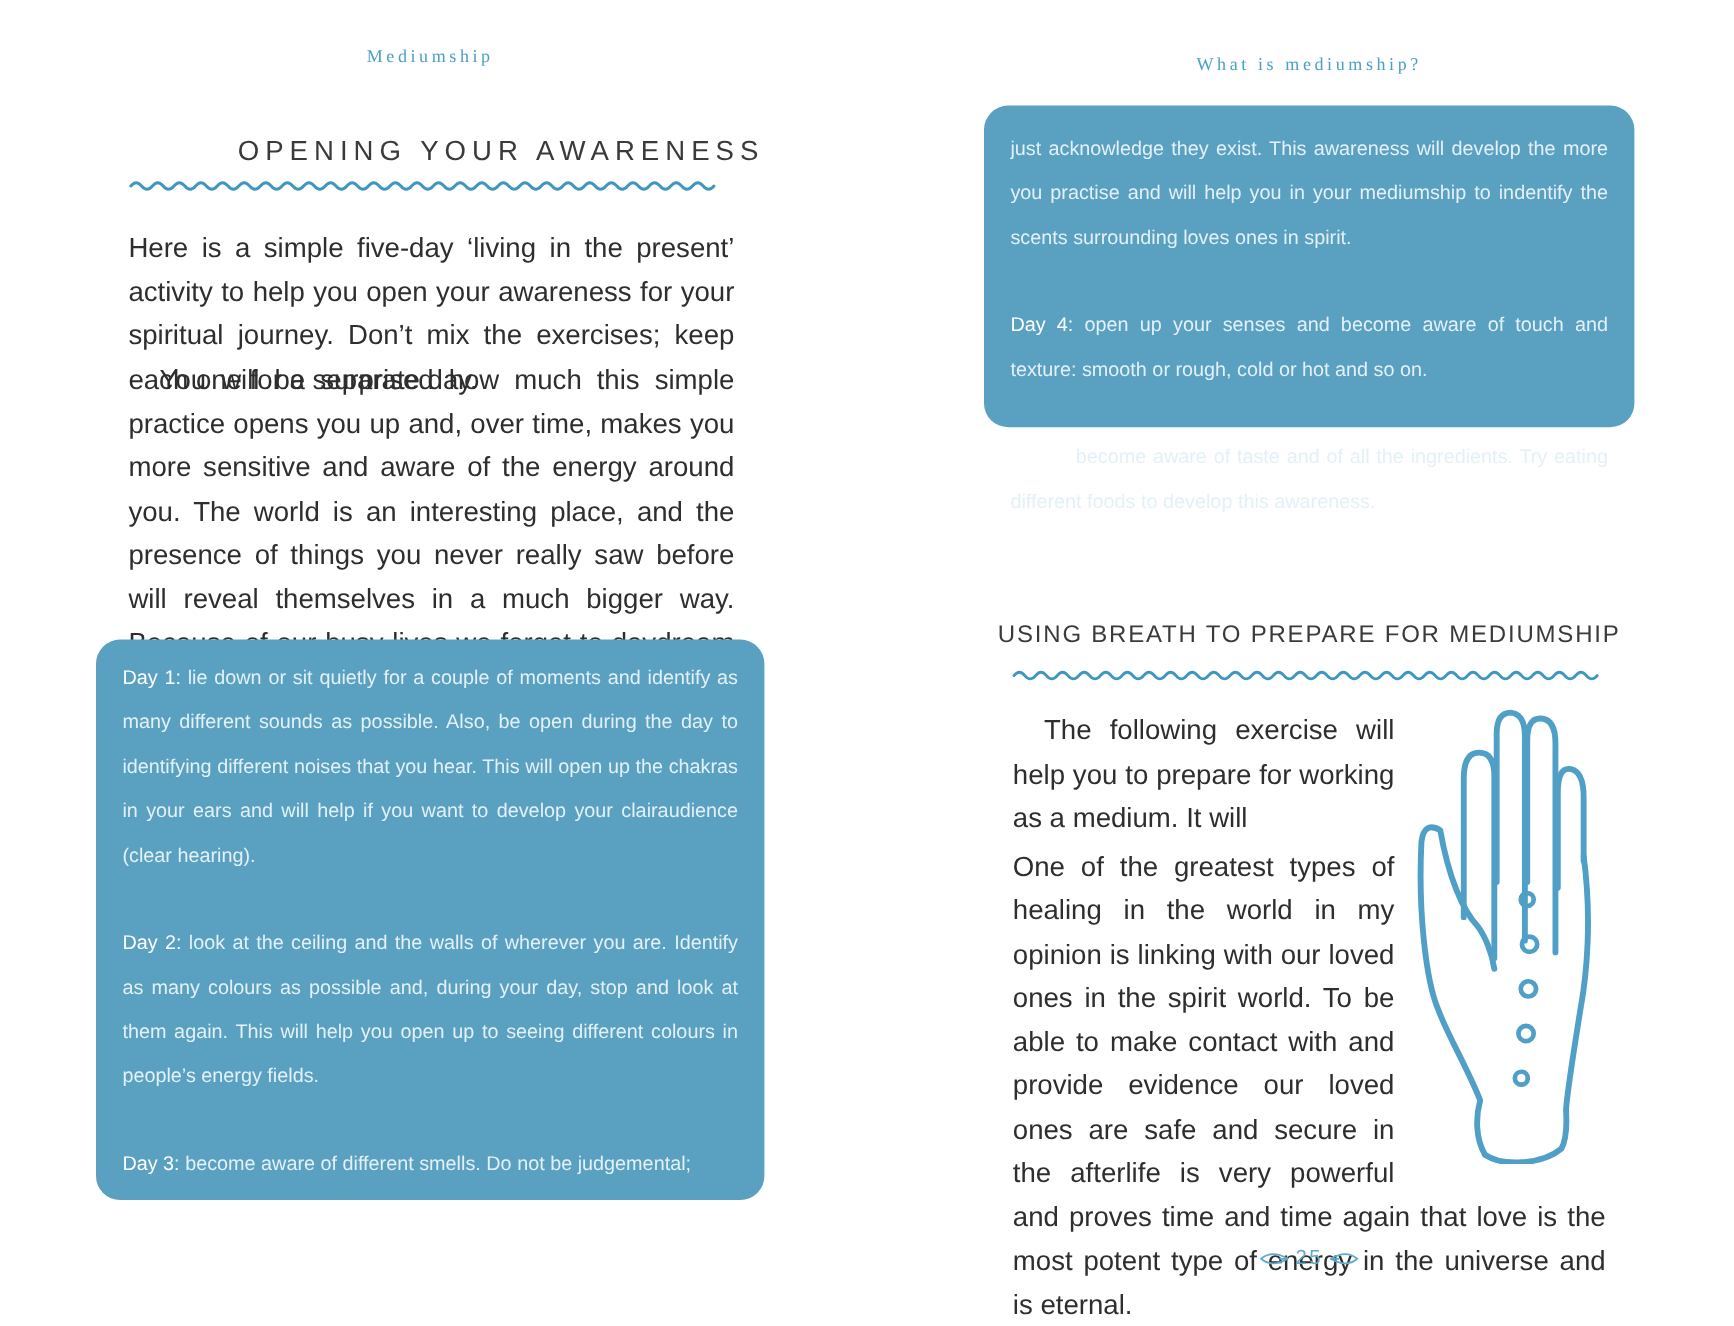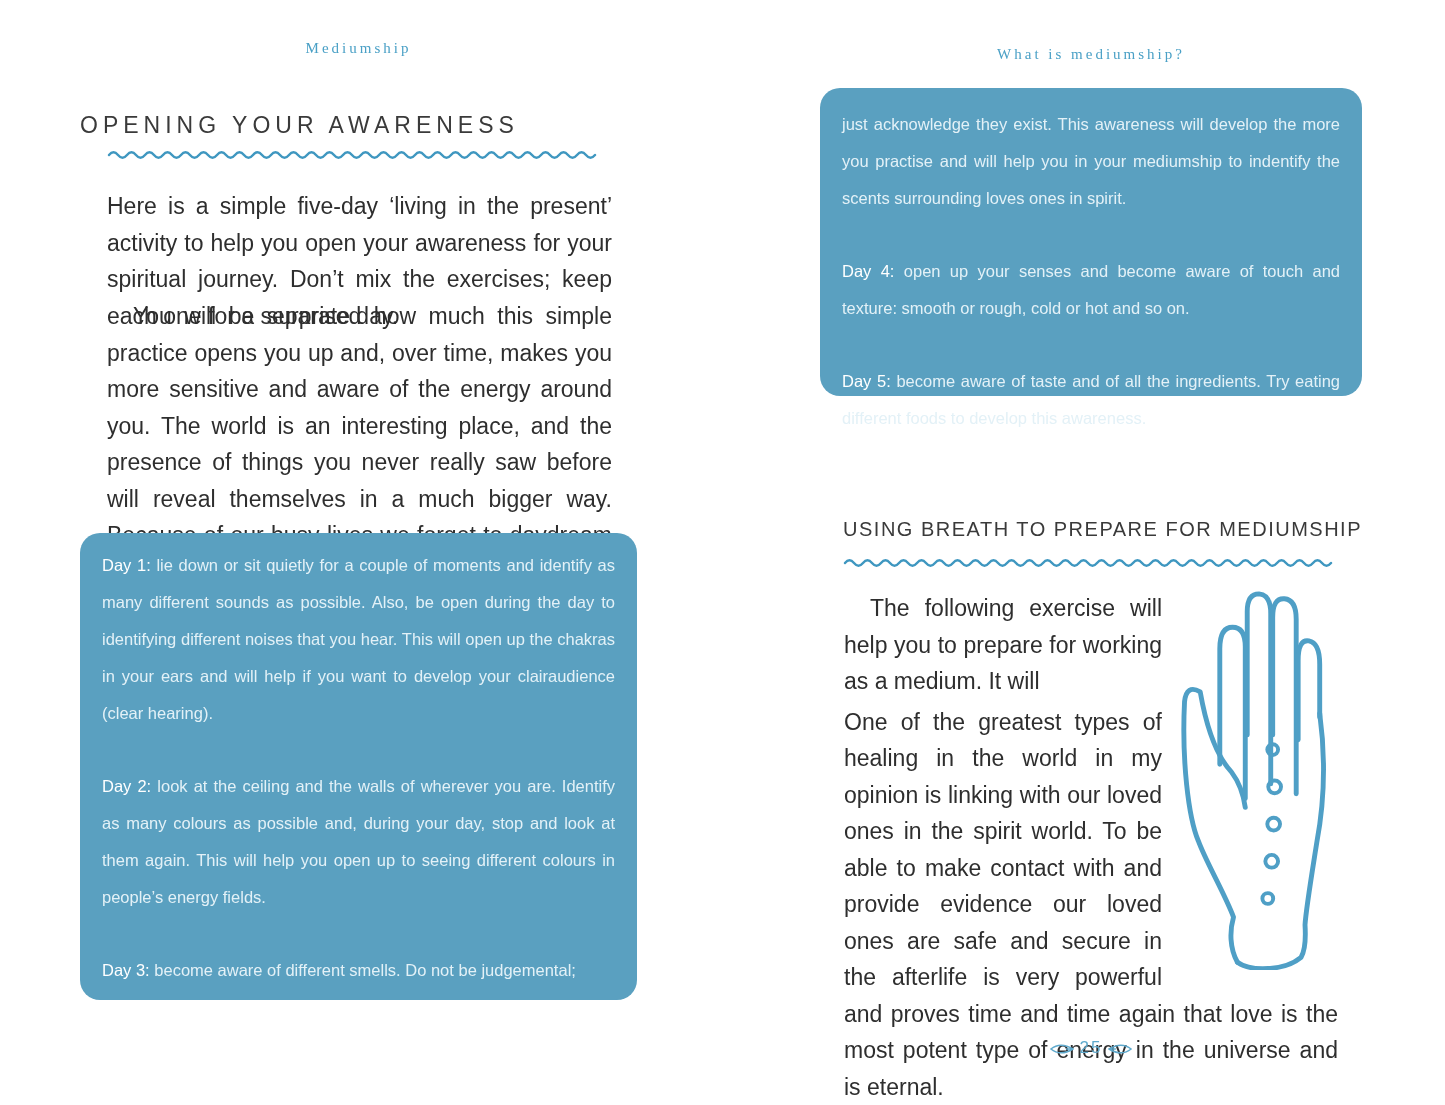--- a/index.html
+++ b/index.html
@@ -23,25 +23,25 @@
   .page-right{left:820px;width:542px;}
 
   .running-head{
     position:absolute;width:100%;text-align:center;
     color:var(--accent-blue);font-size:15px;letter-spacing:3px;font-weight:400;font-family:Liberation Serif, serif;
   }
   .page-left .running-head{top:40px;}
   .page-right .running-head{top:46px;}
 
   .chapter-title{
-    position:absolute;top:112px;width:100%;text-align:left;margin:0;
+    position:absolute;top:112px;width:100%;text-align:right;margin:0;
     font-size:23px;font-weight:400;letter-spacing:5px;color:var(--title-text);
   }
   .section-title{
-    position:absolute;top:518px;width:100%;text-align:right;margin:0;
+    position:absolute;top:518px;width:100%;text-align:center;margin:0;
     font-size:20px;font-weight:400;letter-spacing:1.5px;color:var(--title-text);
   }
 
   svg.wave{position:absolute;height:14px;overflow:visible;}
   .page-left svg.wave{top:148px;left:28px;width:500px;}
   .page-right svg.wave{top:556px;left:24px;width:494px;}
   svg.wave path{fill:none;stroke:var(--wave-blue);stroke-width:2.4;stroke-linecap:round;}
 
   .bodytext{
     font-size:23px;line-height:36.5px;text-align:justify;margin:4px;
@@ -50,21 +50,21 @@
   .para1{position:absolute;top:184px;left:23px;width:505px;}
   .para2{position:absolute;top:294px;left:23px;width:505px;}
   .indent{text-indent:26px;}
 
   .bluebox{
     position:absolute;background:var(--box-blue);border-radius:20px;
     box-sizing:border-box;color:var(--box-text);
     font-size:16.5px;line-height:37px;text-align:justify;
   }
   .box-left{top:533px;left:0;width:557px;height:467px;padding:14px 22px;}
-  .box-right{top:88px;left:0;width:542px;height:308px;padding:18px 22px;}
+  .box-right{top:88px;left:0;width:542px;height:268px;padding:18px 22px;}
   .bluebox p{margin:0 0 36px 0;}
   .bluebox p:last-child{margin-bottom:0;}
   .bluebox strong{color:#ffffff;font-weight:400;}
 
   .rp-body{position:absolute;top:586px;left:20px;width:502px;}
   .rp-body .hand-wrap{float:right;width:168px;height:382px;margin:2px 0 0 12px;}
   .rp-body svg{width:168px;height:382px;display:block;}
 
   .folio{
     position:absolute;top:1038px;width:100%;text-align:center;

